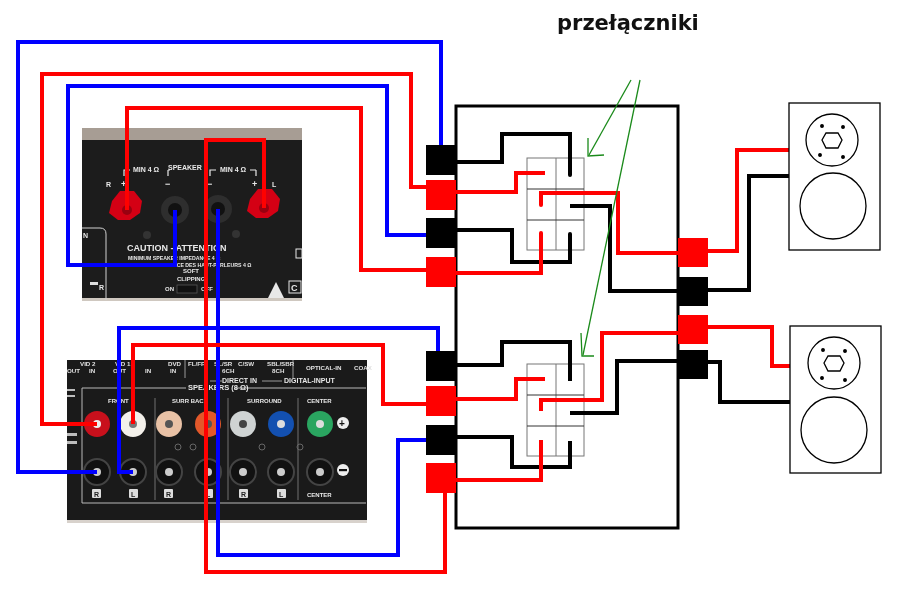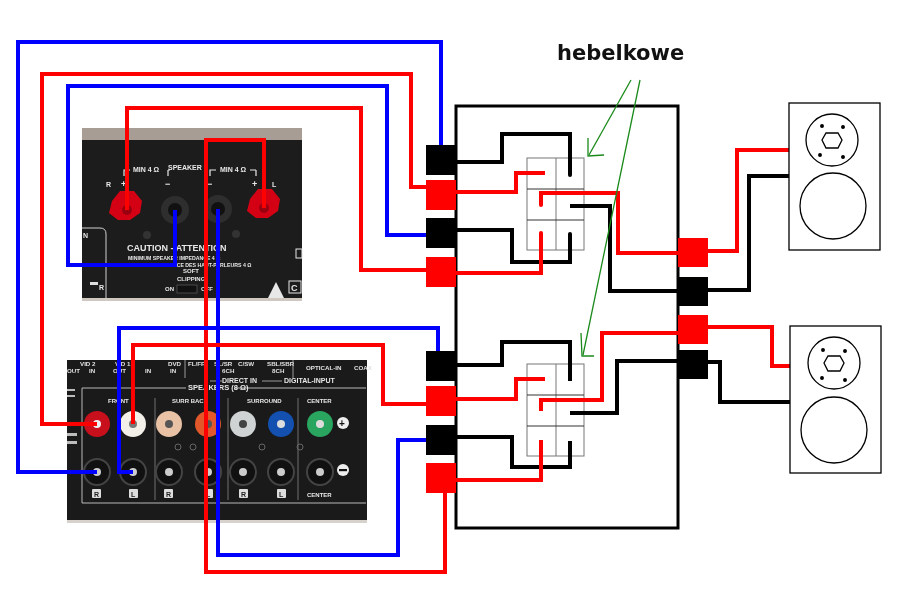--- a/index.html
+++ b/index.html
@@ -4,21 +4,21 @@
 <style>
   html, body { margin: 0; padding: 0; background: #ffffff; }
   body { width: 900px; height: 594px; position: relative; overflow: hidden; font-family: "Liberation Sans", sans-serif; }
   #diagram { position: absolute; left: 0; top: 0; width: 900px; height: 594px; }
   .annotation-title { position: absolute; left: 557px; top: 8px; font-family: "DejaVu Sans", sans-serif; font-weight: bold; font-size: 21px; line-height: 30px; color: #111; white-space: pre; }
   .panel-text { font-family: "Liberation Sans", sans-serif; font-weight: bold; fill: #e8e8e8; }
 </style>
 </head>
 <body>
 
-<div class="annotation-title"><br><span>hebelkowe</span></div>
+<div class="annotation-title"><span>przełączniki</span><br></div>
 
 <svg id="diagram" viewBox="0 0 900 594" xmlns="http://www.w3.org/2000/svg">
 
   <g>
     <rect x="82" y="128" width="220" height="12" fill="#a79d94"></rect>
     <rect x="82" y="140" width="220" height="160" fill="#1c1c1c"></rect>
     <rect x="82" y="298" width="220" height="3" fill="#cfc8c0"></rect>
 
     <path d="M82 228 H100 Q106 228 106 234 V300" stroke="#d0d0d0" stroke-width="1" fill="none"></path>
     <text x="83" y="238" font-size="7" class="panel-text">N</text>

